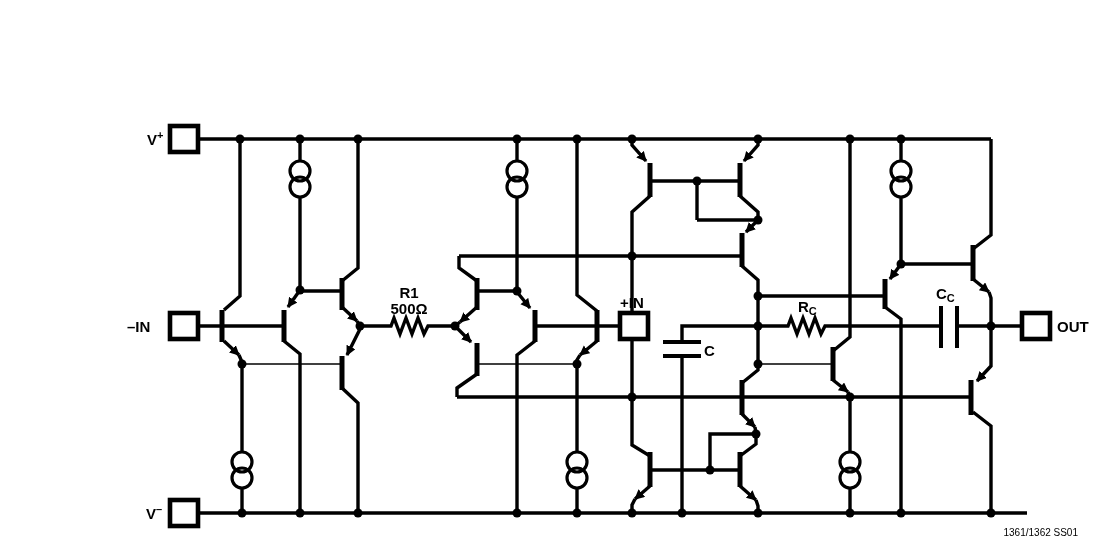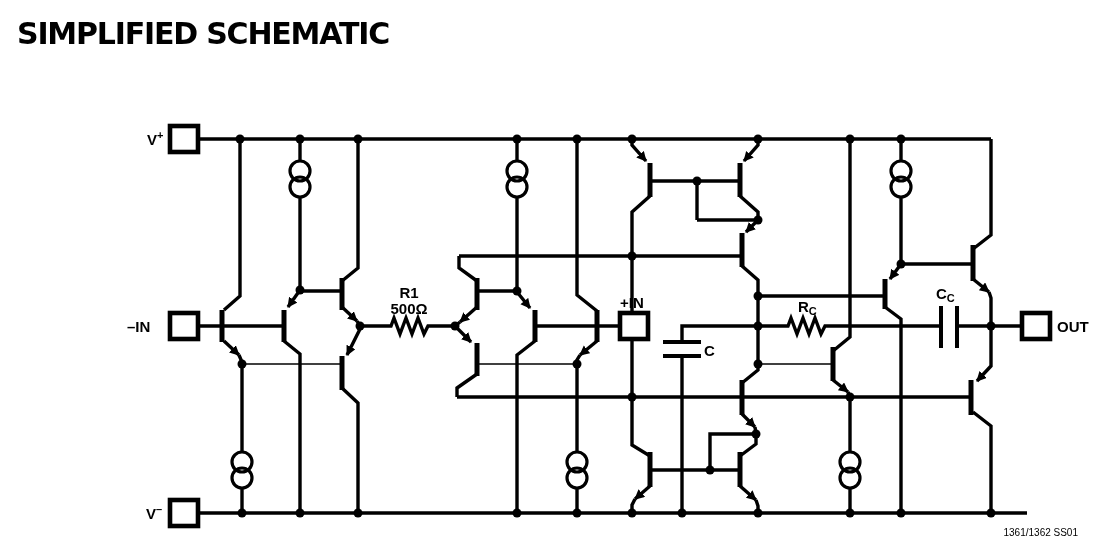--- a/index.html
+++ b/index.html
@@ -40,21 +40,20 @@
   .cs { stroke: #000; stroke-width: 3.2; fill: none; }
   .pad{ stroke: #000; stroke-width: 4.6; fill: #fff; }
   .dot{ fill: #000; stroke: none; }
   .plate { stroke: #000; stroke-width: 4; fill: none; }
 </style>
 </head>
 <body>
 
 <div class="stage">
 
-  <div class="title">SIMPLIFIED SCHEMATIC</div>
 
   <svg class="schem" width="1110" height="557" viewBox="0 0 1110 557">
 
     <defs>
       <marker id="arr" markerUnits="userSpaceOnUse" markerWidth="14" markerHeight="14" refX="9" refY="5" orient="auto">
         <path d="M0,0 L10,5 L0,10 Z" fill="#000"></path>
       </marker>
     </defs>
 
     <g class="w">

